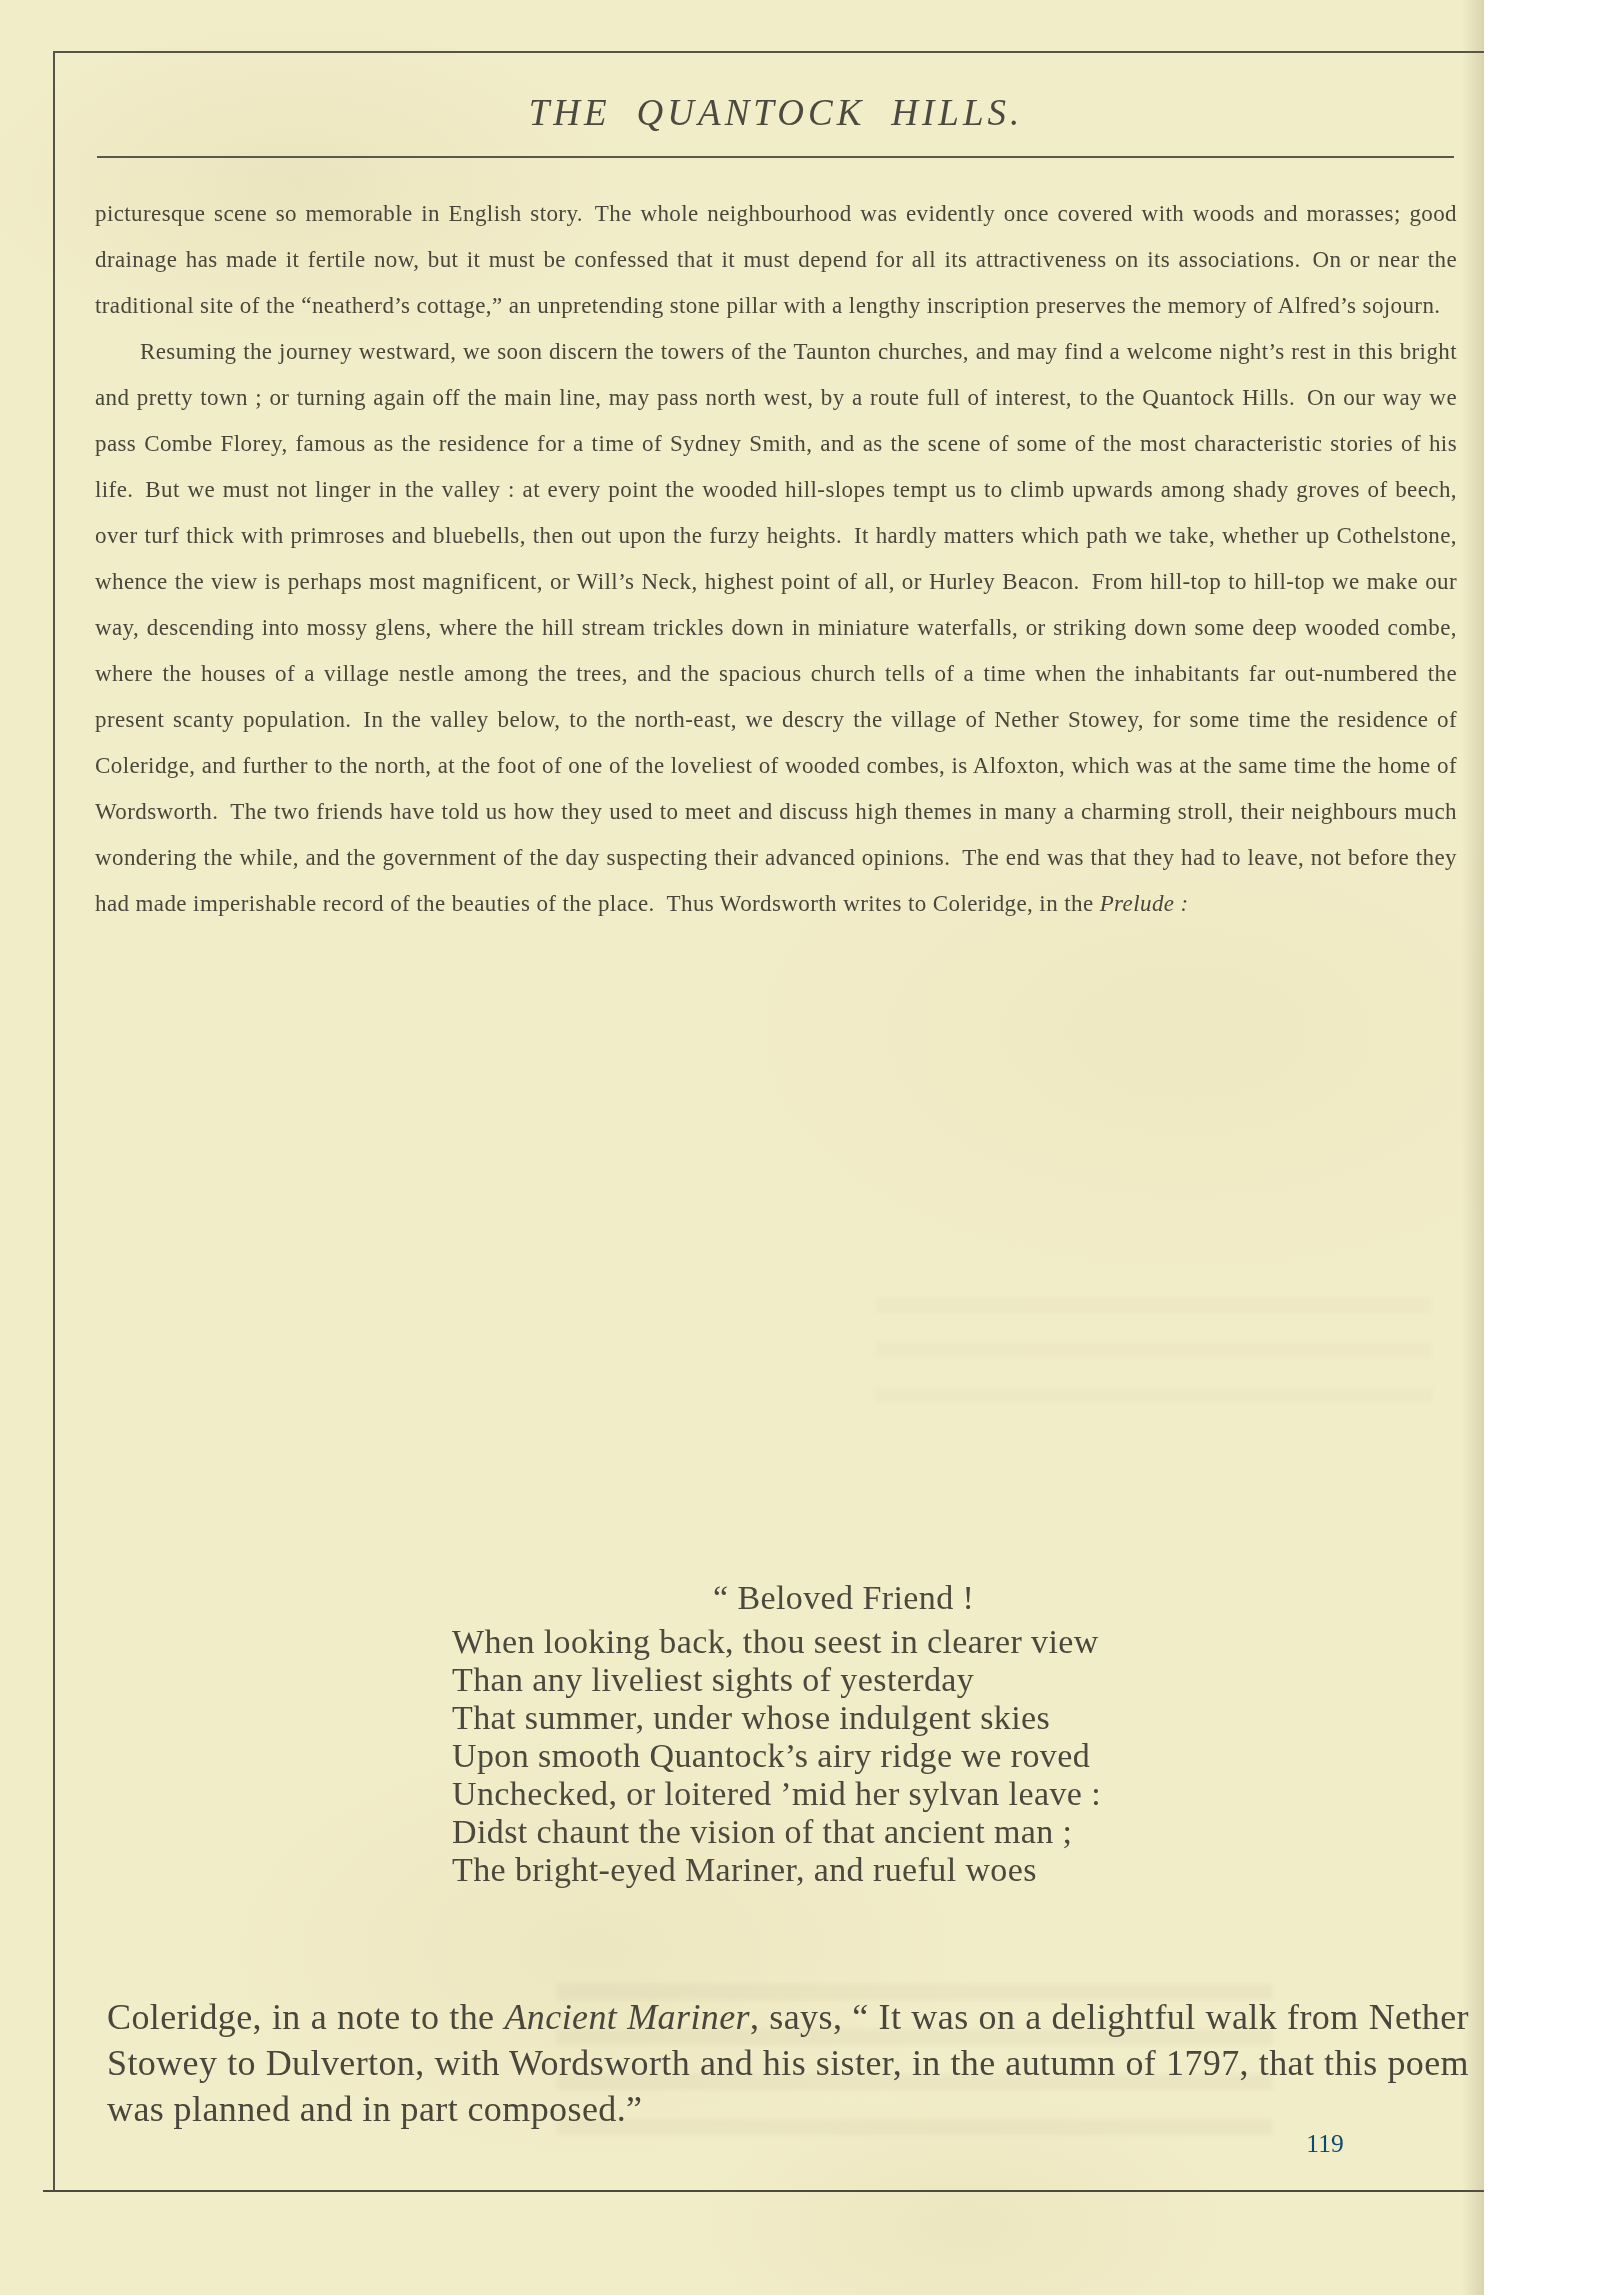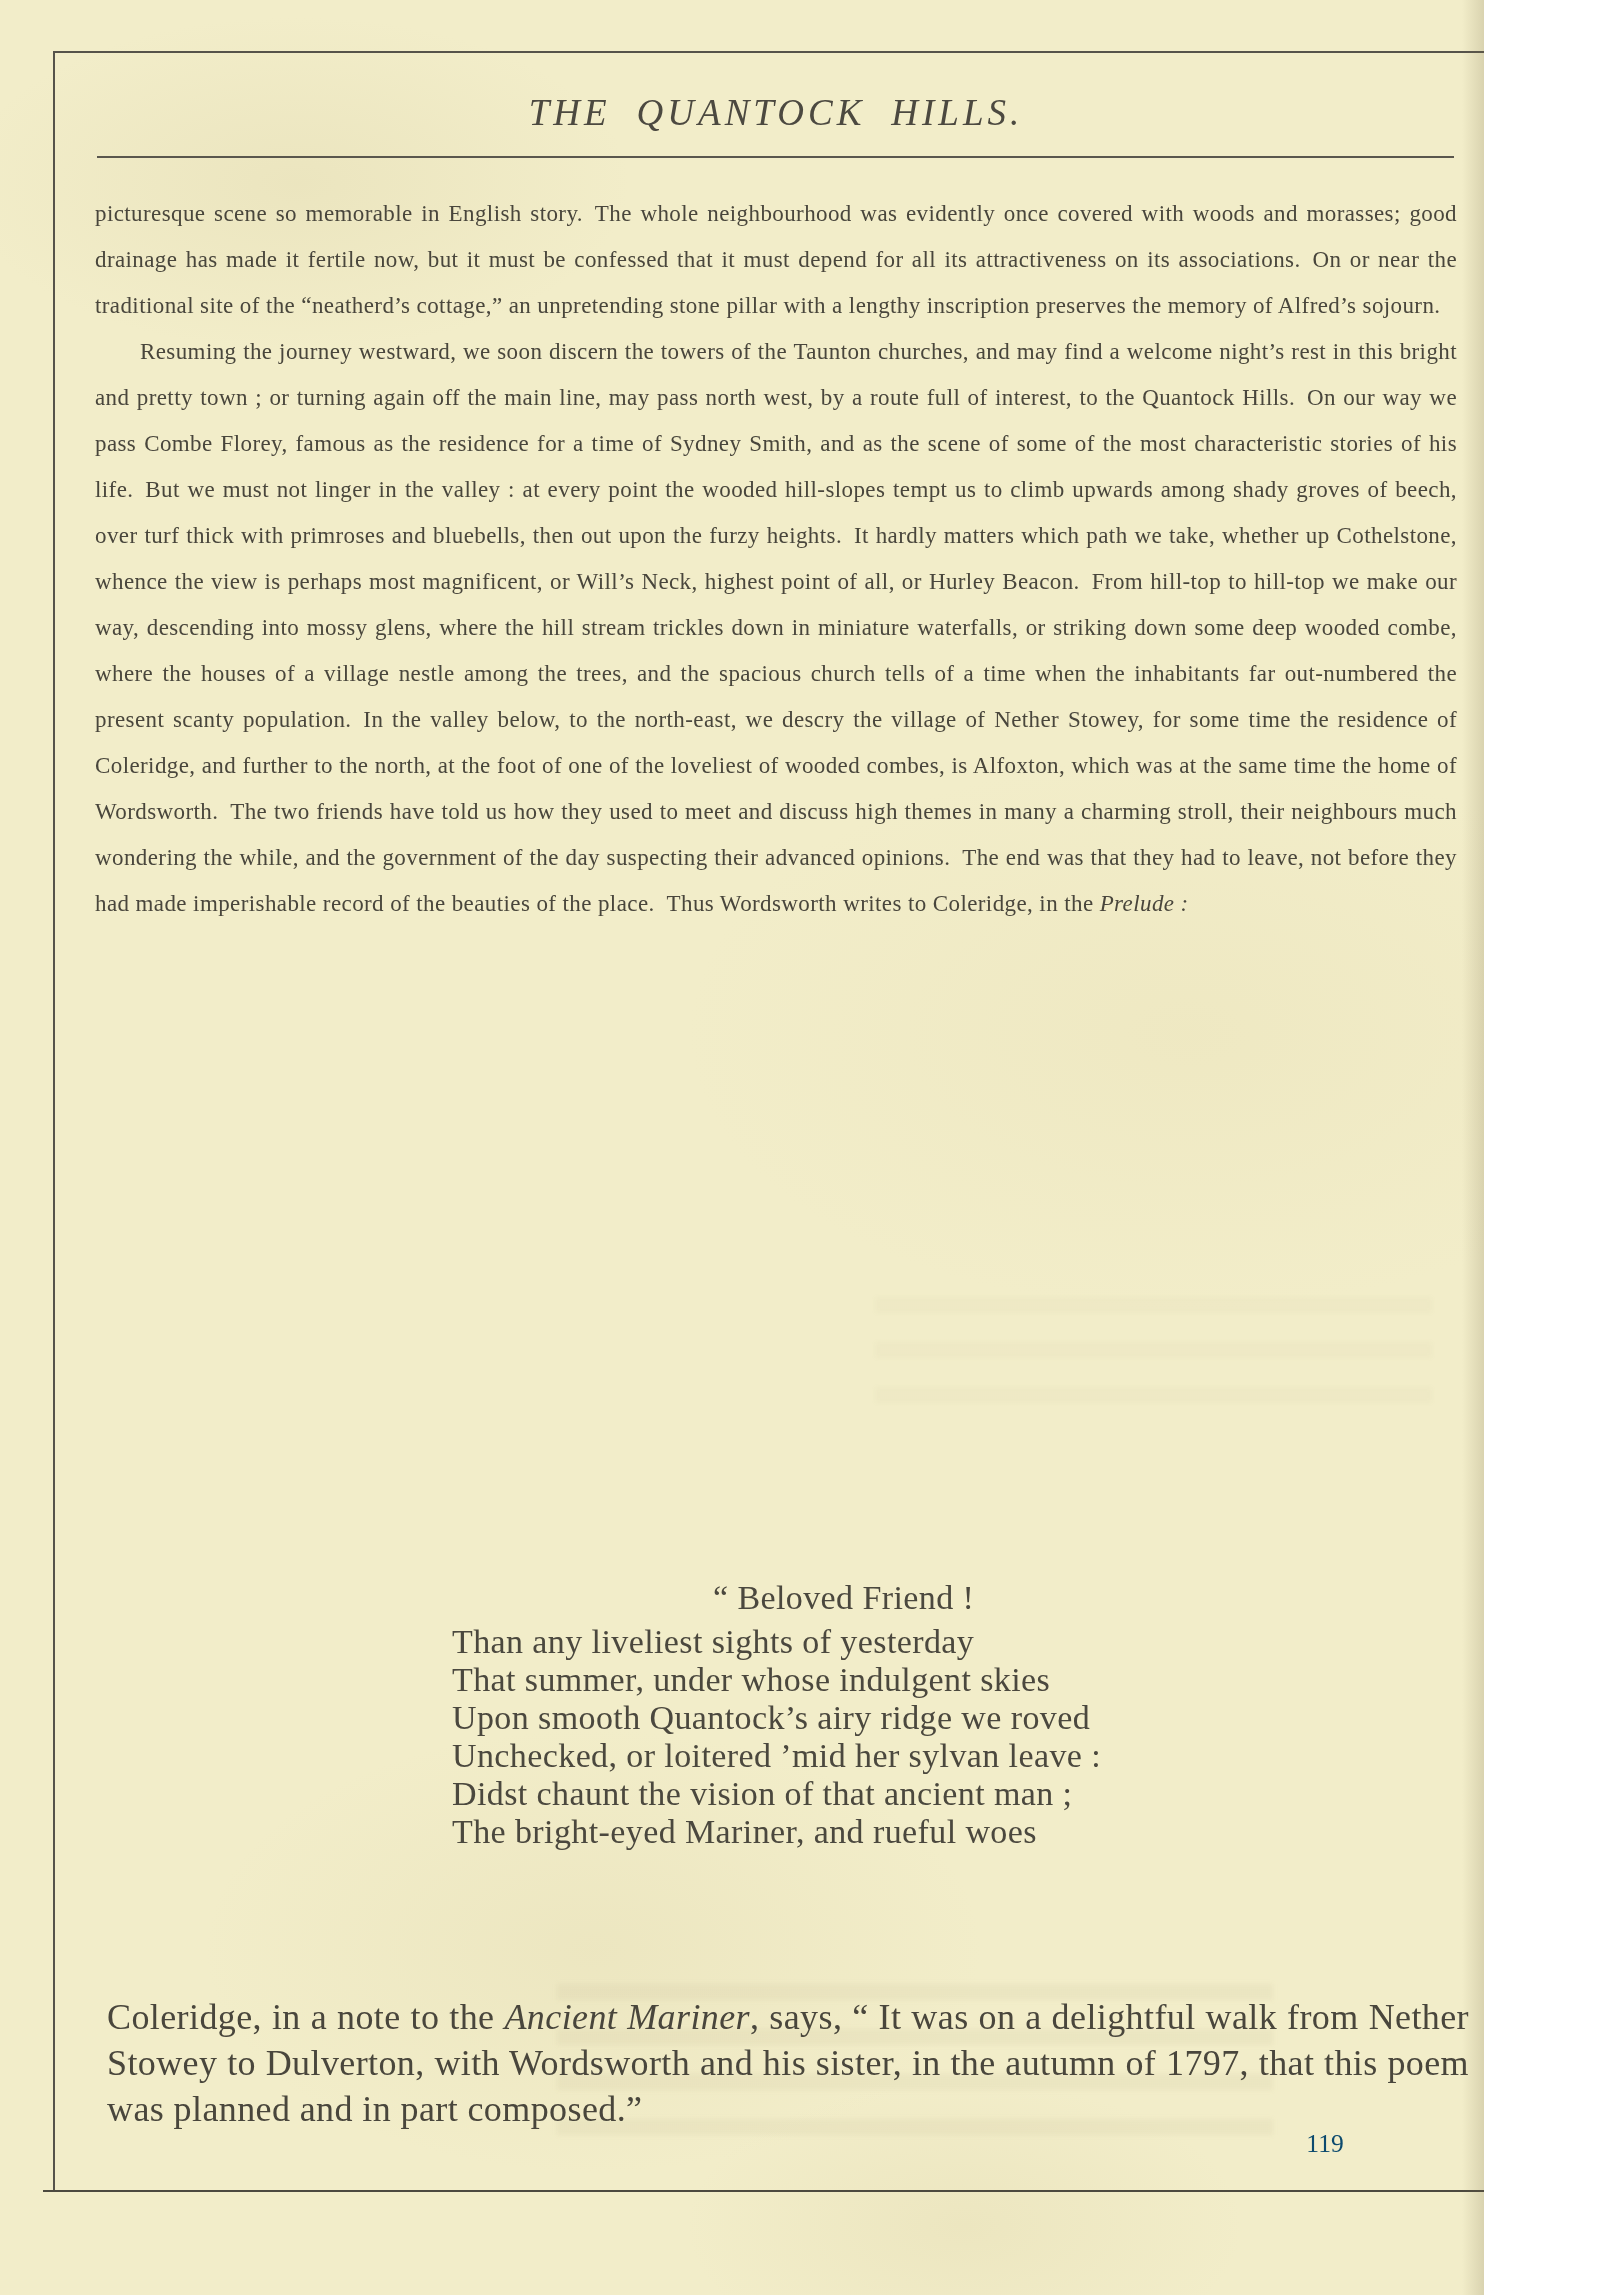--- a/index.html
+++ b/index.html
@@ -121,20 +121,21 @@
   <div class="head-rule"></div>
 
   <div class="body-text">
     <p><span>picturesque scene so memorable in English story. The whole neighbourhood was evidently once covered with woods and morasses; good drainage has made it fertile now, but it must be confessed that it must depend for all its attractiveness on its associations. On or near the traditional site of the “neatherd’s cottage,” an unpretending stone pillar with a lengthy inscription preserves the memory of Alfred’s sojourn.</span></p>
     <p class="indented"><span>Resuming the journey westward, we soon discern the towers of the Taunton churches, and may find a welcome night’s rest in this bright and pretty town ; or turning again off the main line, may pass north west, by a route full of interest, to the Quantock Hills. On our way we pass Combe Florey, famous as the residence for a time of Sydney Smith, and as the scene of some of the most characteristic stories of his life. But we must not linger in the valley : at every point the wooded hill-slopes tempt us to climb upwards among shady groves of beech, over turf thick with primroses and bluebells, then out upon the furzy heights. It hardly matters which path we take, whether up Cothelstone, whence the view is perhaps most magnificent, or Will’s Neck, highest point of all, or Hurley Beacon. From hill-top to hill-top we make our way, descending into mossy glens, where the hill stream trickles down in miniature waterfalls, or striking down some deep wooded combe, where the houses of a village nestle among the trees, and the spacious church tells of a time when the inhabitants far out-numbered the present scanty population. In the valley below, to the north-east, we descry the village of Nether Stowey, for some time the residence of Coleridge, and further to the north, at the foot of one of the loveliest of wooded combes, is Alfoxton, which was at the same time the home of Wordsworth. The two friends have told us how they used to meet and discuss high themes in many a charming stroll, their neighbours much wondering the while, and the government of the day suspecting their advanced opinions. The end was that they had to leave, not before they had made imperishable record of the beauties of the place. Thus Wordsworth writes to Coleridge, in the </span><span class="it">Prelude :</span></p>
   </div>
 
   <div class="poem">
     <div class="poem-opening">“ Beloved Friend !</div>
     <div>
+        <div>When looking back, thou seest in clearer view</div>
         <div>Than any liveliest sights of yesterday</div>
         <div>That summer, under whose indulgent skies</div>
         <div>Upon smooth Quantock’s airy ridge we roved</div>
         <div>Unchecked, or loitered ’mid her sylvan leave :</div>
         <div>Didst chaunt the vision of that ancient man ;</div>
         <div>The bright-eyed Mariner, and rueful woes</div>
       </div>
   </div>
 
   <div class="closing-par">

